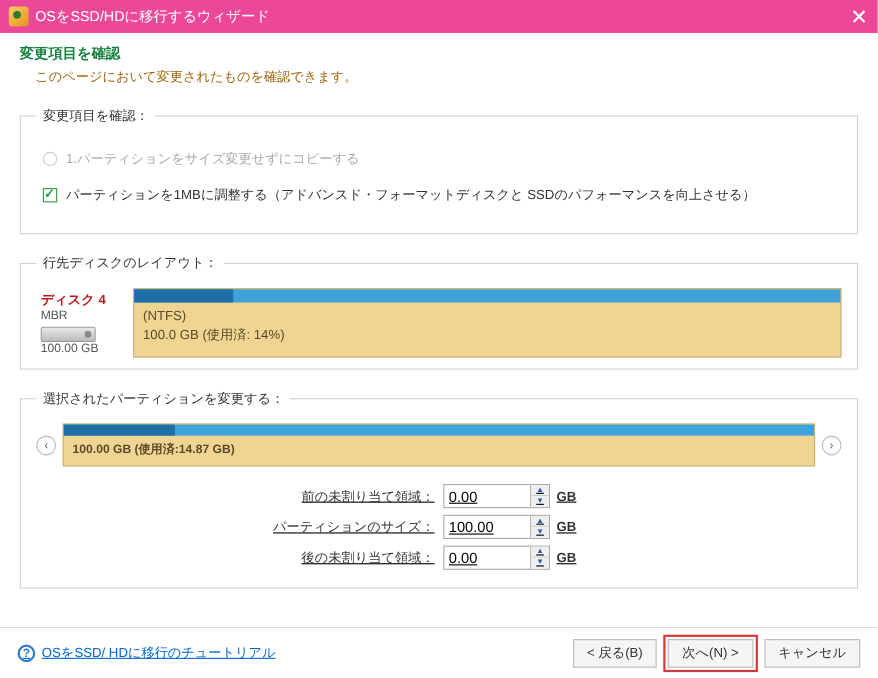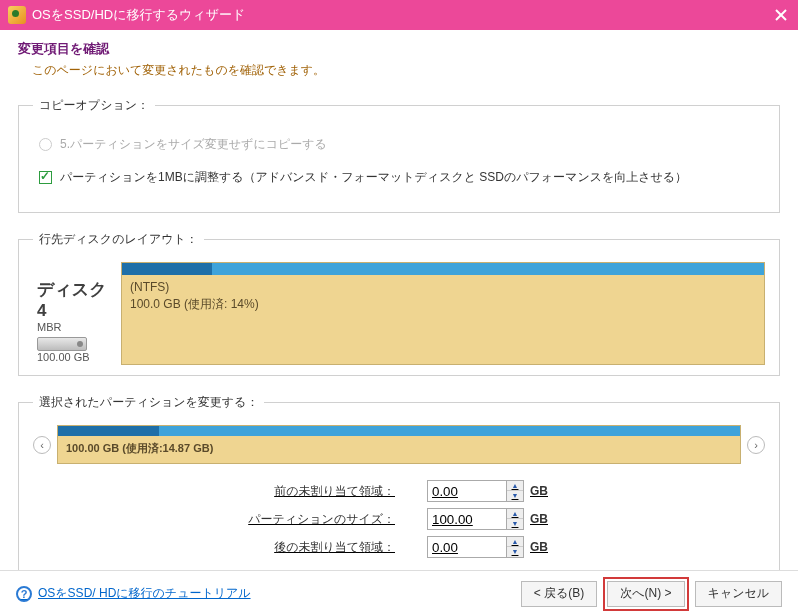--- a/index.html
+++ b/index.html
@@ -6,21 +6,21 @@
 body { font-family: "Meiryo", "MS PGothic", sans-serif; font-size: 12px; background: #fff; width: 798px; height: 616px; overflow: hidden; }
 
 .titlebar { background: #ec4899; color: #fff; height: 30px; display: flex; align-items: center; padding: 0 8px; }
 .titlebar .icon { width: 18px; height: 18px; margin-right: 6px; background: linear-gradient(135deg,#f8d060,#e89020); border-radius: 3px; position: relative; }
 .titlebar .icon::after { content:""; position:absolute; left:4px; top:4px; width:7px; height:7px; background:#2a7a2a; border-radius:50%; }
 .titlebar .title { flex: 1; font-size: 13px; }
 .titlebar .close { width: 18px; height: 18px; display:flex; align-items:center; justify-content:center; cursor:pointer; }
 .titlebar .close svg { stroke:#fff; }
 
 .header { padding: 10px 18px 18px; }
-.header h1 { font-size: 13px; font-weight: bold; color: #701a75; margin-bottom: 4px; }
+.header h1 { font-size: 13px; font-weight: bold; color: #15803d; margin-bottom: 4px; }
 .header p { font-size: 12px; color: #a16207; padding-left: 14px; }
 
 .content { padding: 0 18px; }
 
 fieldset { border: 1px solid #d0d0d0; margin-bottom: 18px; padding: 14px 14px 10px; position: relative; }
 legend { padding: 0 6px; color: #333; font-size: 12px; }
 
 .radio-row, .check-row { display: flex; align-items: center; margin: 8px 0 16px 6px; font-size: 12px; color: #333; }
 .radio-row:last-child { margin-bottom: 4px; }
 .radio-row input, .check-row input { margin-right: 8px; }
@@ -28,21 +28,21 @@
 .radio-row input[type=radio] { appearance:none; width:13px; height:13px; border:1px solid #888; border-radius:50%; position:relative; }
 .radio-row input[type=radio]:checked { border-color:#2d9c3f; }
 .radio-row input[type=radio]:checked::after { content:""; position:absolute; left:2px; top:2px; width:7px; height:7px; background:#2d9c3f; border-radius:50%; }
 .radio-row.disabled input[type=radio] { border-color:#ccc; }
 .check-row input[type=checkbox] { appearance:none; width:13px; height:13px; border:1px solid #888; position:relative; }
 .check-row input[type=checkbox]:checked { border-color:#2d9c3f; }
 .check-row input[type=checkbox]:checked::after { content:"✓"; color:#2d9c3f; position:absolute; left:0; top:-3px; font-size:12px; font-weight:bold; }
 
 .disk-row { display: flex; align-items: stretch; }
 .disk-info { width: 88px; padding: 2px 4px; text-align:left; }
-.disk-info .dname { font-weight: bold; font-size: 17px; color:#404040;margin-top:14px; }
+.disk-info .dname { font-weight: bold; font-size: 12px; color:#b91c1c; }
 .disk-info .mbr { font-size: 11px; color:#555; }
 .disk-info .size { font-size: 11px; color:#555; }
 .disk-icon { display:block; width: 50px; height: 14px; margin-top: 4px; background: linear-gradient(#e8e8e8,#bcbcbc); border:1px solid #999; border-radius:2px; position:relative; }
 .disk-icon::after { content:""; position:absolute; right:3px; top:3px; width:6px; height:6px; background:#888; border-radius:50%; }
 
 .part-box { flex:1; background:#efd591; border:1px solid #c8b070; }
 .part-bar { height: 12px; background:#3ea3da; margin: 0; position:relative; }
 .part-bar .used { height:100%; background:#1e6fa8; }
 .part-label { padding: 4px 8px 6px; font-size: 12px; color:#5a4a2a; line-height:1.4; }
 
@@ -50,21 +50,21 @@
 .arrow-btn { width:18px; height:18px; border:1px solid #bbb; border-radius:50%; background:#fff; display:flex; align-items:center; justify-content:center; cursor:pointer; color:#666; font-size:11px; }
 .sel-part { flex:1; margin:0 6px; background:#efd591; border:1px solid #c8b070; }
 .sel-bar { height:10px; background:#3ea3da; }
 .sel-bar .used { height:100%; background:#1e6fa8; width:14.87%; }
 .sel-label { padding:5px 8px 7px; font-size:11px; color:#5a4a2a; font-weight:bold; }
 
 .size-grid { margin-top: 16px; text-decoration: underline; }
 .size-row { display:flex; align-items:center; justify-content:flex-start; margin:6px 0; }
 .size-row label { text-align:right; width: 370px; padding-right: 8px; color:#333; }
 .spinner { display:flex; align-items:center; }
-.spinner input { width: 80px; height:22px; padding:2px 4px; border:1px solid #aaa; text-align:left;margin-left:24px; }
+.spinner input { width: 80px; height:22px; padding:2px 4px; border:1px solid #aaa; text-align:left; }
 .spinbtns { display:flex; flex-direction:column; border:1px solid #aaa; border-left:none; }
 .spinbtns div { width:16px; height:10px; background:#eee; font-size:7px; text-align:center; line-height:10px; color:#2a5aaa; cursor:pointer; }
 .spinbtns div:first-child { border-bottom:1px solid #ccc; }
 .unit { margin-left:6px; color:#333; font-weight:bold; }
 
 .footer { position:absolute; bottom:0; left:0; right:0; height:46px; border-top:1px solid #ddd; display:flex; align-items:center; padding:0 16px; background:#fff; }
 .help { display:flex; align-items:center; color:#0066cc; text-decoration:underline; cursor:pointer; }
 .help-icon { width:16px; height:16px; border:2px solid #2a7ad4; border-radius:50%; color:#2a7ad4; font-weight:bold; font-size:11px; display:flex; align-items:center; justify-content:center; margin-right:6px; text-decoration:none; }
 .spacer { flex:1; }
 .btn { height:26px; padding:0 12px; margin-left:6px; background:#f5f5f5; border:1px solid #bbb; cursor:pointer; font-size:12px; color:#333; }
@@ -86,24 +86,24 @@
 </div>
 
 <div class="header">
   <h1>変更項目を確認</h1>
   <p>このページにおいて変更されたものを確認できます。</p>
 </div>
 
 <div class="content">
 
 <fieldset>
-  <legend>コピーオプション：</legend>
+  <legend>変更項目を確認：</legend>
   <label class="radio-row disabled">
     <input type="radio" name="copy" disabled="" style="">
-    <span>5.パーティションをサイズ変更せずにコピーする</span>
+    <span>1.パーティションをサイズ変更せずにコピーする</span>
   </label>
   <label class="check-row">
     <input type="checkbox" checked="" style="">
     <span>パーティションを1MBに調整する（アドバンスド・フォーマットディスクと SSDのパフォーマンスを向上させる）</span>
   </label>
 </fieldset>
 
 <fieldset>
   <legend>行先ディスクのレイアウト：</legend>
   <div class="disk-row">

